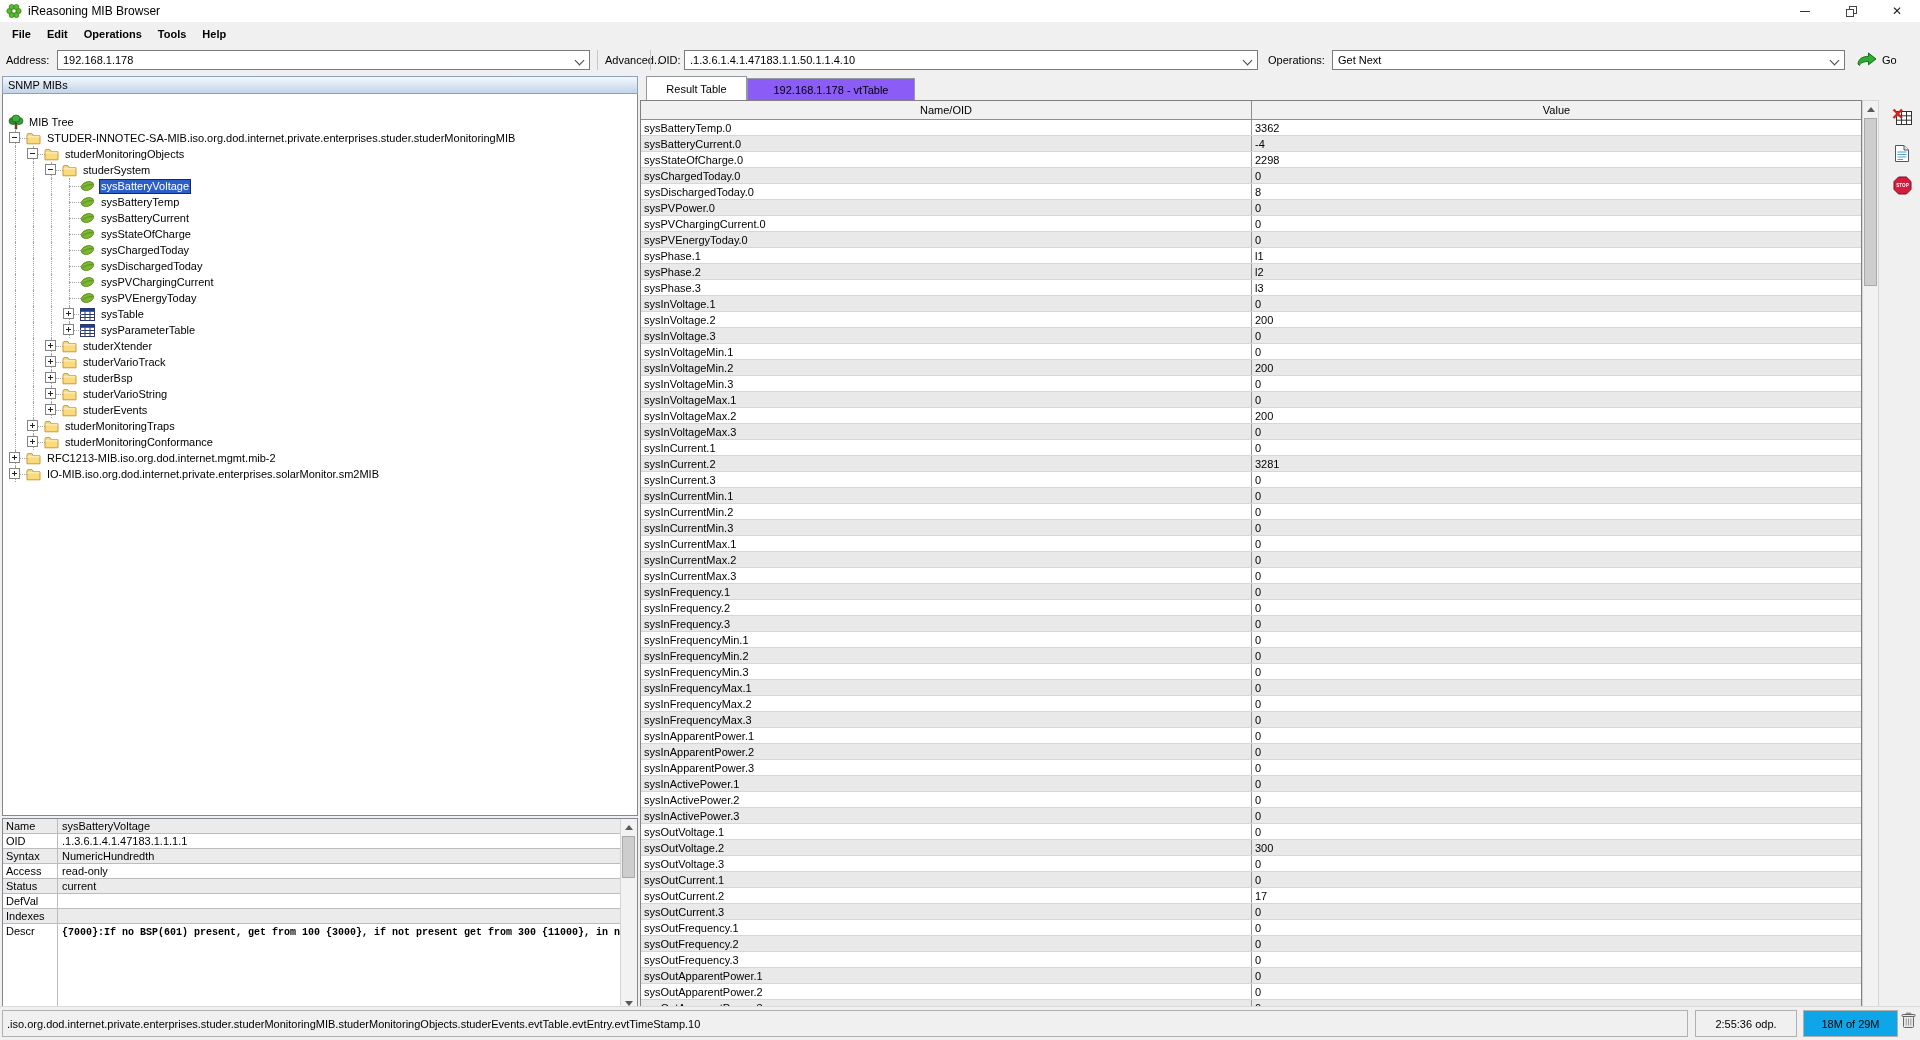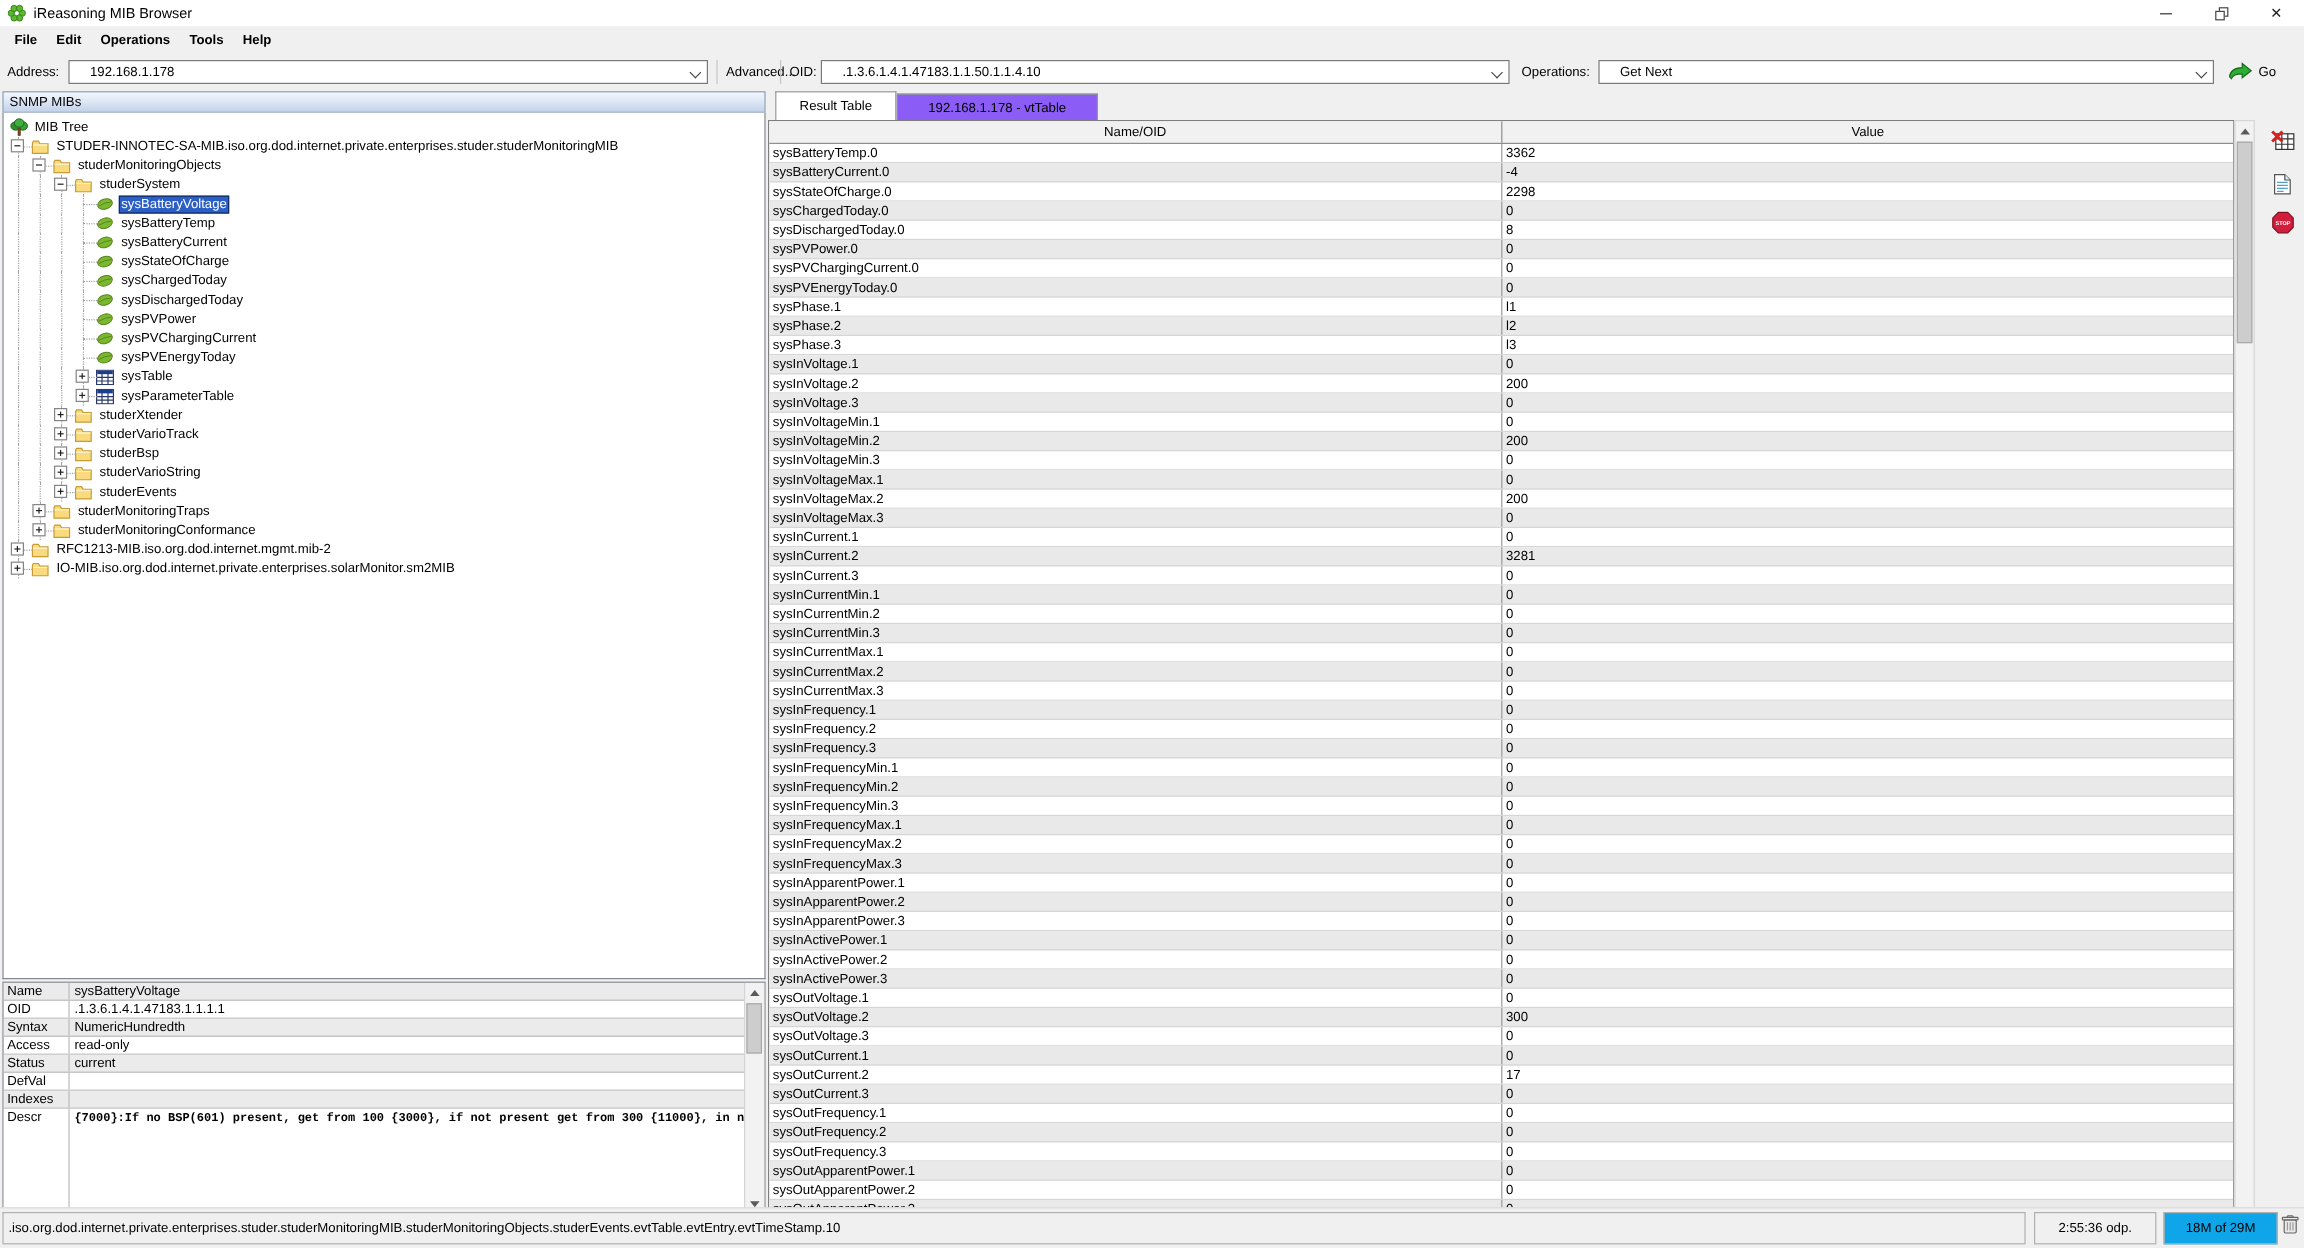--- a/index.html
+++ b/index.html
@@ -18,29 +18,29 @@
   .glyph-restore .f { position:absolute; left:0; bottom:0; width:8px; height:8px; border:1px solid #444; background:#fff; }
   .glyph-close { font-size:12px; line-height:12px; }
 
   
   .menubar { position:absolute; top:22px; left:0; right:0; height:24px; background:#f0f0f0; display:flex; align-items:center; padding-left:4px; }
   .menu-item { padding:0 8px; height:100%; display:flex; align-items:center; font-weight:bold; font-size:11px; }
 
   
   .toolbar { position:absolute; top:46px; left:0; right:0; height:28px; background:#f0f0f0; }
   .tb-label { position:absolute; top:8px; }
-  .combo { position:absolute; top:4px; height:20px; background:#fff; border:1px solid #7a7a7a; display:flex; align-items:center; padding:0 20px 0 17px; overflow:hidden; white-space:nowrap; }
+  .combo { position:absolute; top:4px; height:20px; background:#fff; border:1px solid #7a7a7a; display:flex; align-items:center; padding:0 20px 0 5px; overflow:hidden; white-space:nowrap; }
   .chev { position:absolute; right:6px; top:6px; width:7px; height:7px; border-left:1px solid #444; border-bottom:1px solid #444; transform:rotate(-45deg); }
   .tb-sep { position:absolute; top:4px; height:20px; width:1px; background:#c6c6c6; }
   .go-btn { position:absolute; left:1856px; top:4px; height:20px; display:flex; align-items:center; gap:4px; }
 
   
   .left-panel { position:absolute; left:2px; top:76px; width:636px; bottom:28px; }
   .lp-header { height:18px; background:linear-gradient(#f4f8fd,#c3d3ea); border:1px solid #8ca0b8; display:flex; align-items:center; padding-left:5px; }
-  .lp-tree { position:absolute; top:18px; left:0; right:0; height:722px; background:#fff; border:1px solid #828790; border-top:none; overflow:hidden; padding-top:4px; }
+  .lp-tree { position:absolute; top:18px; left:0; right:0; height:722px; background:#fff; border:1px solid #828790; border-top:none; overflow:hidden; padding-top:20px; }
   .lp-details { position:absolute; top:742px; left:0; right:0; bottom:0; background:#fff; border:1px solid #828790; overflow:hidden; }
 
   
   .tree-row { height:16px; display:flex; align-items:center; padding-left:4px; white-space:nowrap; }
   .tcell { width:18px; height:16px; position:relative; flex:none; }
   .guide::before { content:''; position:absolute; left:8px; top:0; bottom:0; border-left:1px dotted #a3a3a3; }
   .conn::after { content:''; position:absolute; left:8px; right:-2px; top:8px; border-top:1px dotted #a3a3a3; }
   .expander { position:absolute; left:2px; top:2px; width:11px; height:11px; border:1px solid #848484; background:#fff; z-index:1; }
   .expander .h { position:absolute; left:2px; right:2px; top:4px; height:1px; background:#222; }
   .expander .v { position:absolute; top:2px; bottom:2px; left:4px; width:1px; background:#222; }
@@ -309,35 +309,20 @@
         <span class="tcell guide conn"></span>
         <span class="ticon">
           <svg width="15" height="14" viewBox="0 0 15 14">
             <g transform="rotate(-18 7.5 7)">
               <ellipse cx="7.5" cy="7" rx="6.3" ry="4.2" fill="#7CB82F" stroke="#55831c" stroke-width="0.8"></ellipse>
               <path d="M2 7 Q7.5 5.6 13 7" stroke="#55831c" fill="none" stroke-width="0.7"></path>
             </g>
           </svg>
         </span>
         <span class="tlabel">sysDischargedToday</span>
-      </div>
-      <div class="tree-row">
-        <span class="tcell guide"></span>
-        <span class="tcell guide"></span>
-        <span class="tcell guide"></span>
-        <span class="tcell guide conn"></span>
-        <span class="ticon">
-          <svg width="15" height="14" viewBox="0 0 15 14">
-            <g transform="rotate(-18 7.5 7)">
-              <ellipse cx="7.5" cy="7" rx="6.3" ry="4.2" fill="#7CB82F" stroke="#55831c" stroke-width="0.8"></ellipse>
-              <path d="M2 7 Q7.5 5.6 13 7" stroke="#55831c" fill="none" stroke-width="0.7"></path>
-            </g>
-          </svg>
-        </span>
-        <span class="tlabel">sysPVPower</span>
       </div>
       <div class="tree-row">
         <span class="tcell guide"></span>
         <span class="tcell guide"></span>
         <span class="tcell guide"></span>
         <span class="tcell guide conn"></span>
         <span class="ticon">
           <svg width="15" height="14" viewBox="0 0 15 14">
             <g transform="rotate(-18 7.5 7)">
               <ellipse cx="7.5" cy="7" rx="6.3" ry="4.2" fill="#7CB82F" stroke="#55831c" stroke-width="0.8"></ellipse>

